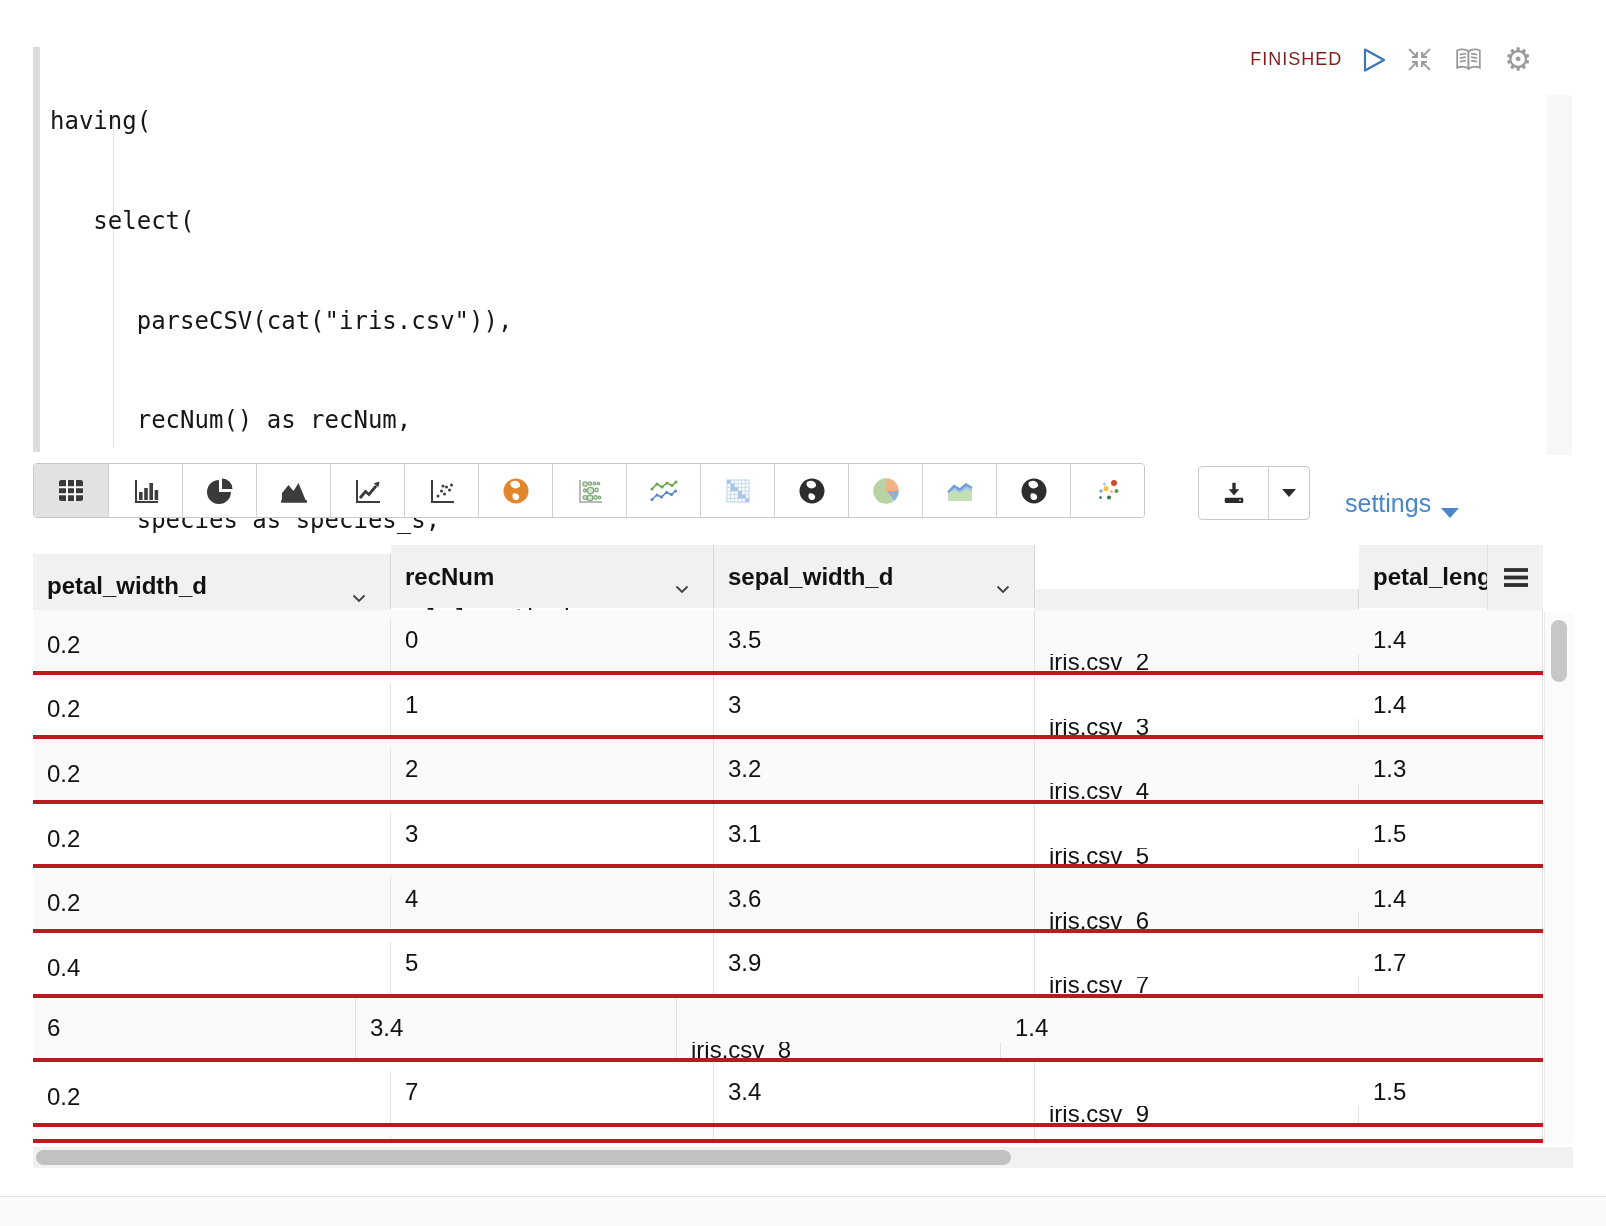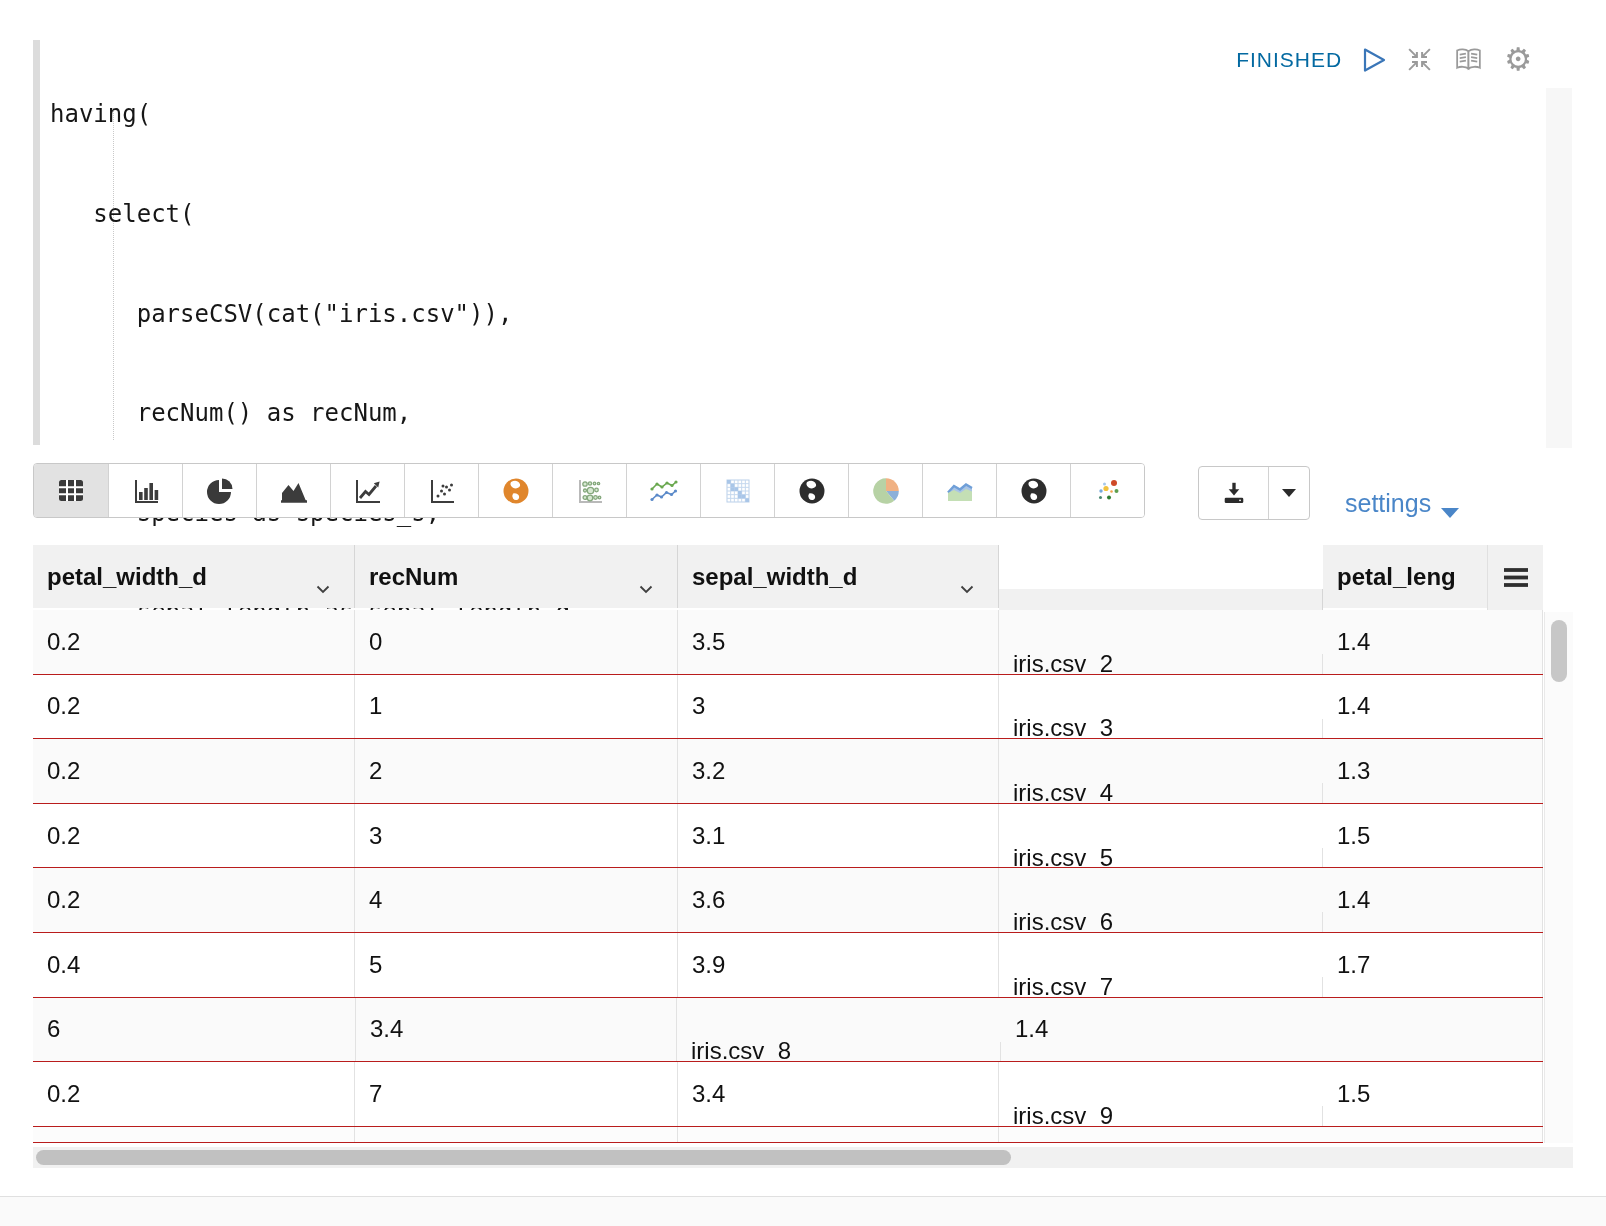--- a/index.html
+++ b/index.html
@@ -1,28 +1,28 @@
 <!DOCTYPE html>
 <html><head>
 <meta charset="utf-8">
 <style>
   * { margin:0; padding:0; box-sizing:border-box; }
   html,body { background:#fff; }
   body { font-family:"Liberation Sans", sans-serif; color:#1c1c1c; }
   .screen { position:relative; width:1606px; height:1226px; background:#fff; overflow:hidden; }
 
   
-  .code-area { position:absolute; left:33px; top:30px; width:1540px; height:420px; }
+  .code-area { position:absolute; left:33px; top:37px; width:1540px; height:420px; }
   .gutter-bar { position:absolute; left:0; top:10px; width:7px; height:405px; background:#dcdcdc; }
   .indent-guide { position:absolute; left:80px; top:78px; height:332px; border-left:1px dotted #c9c9c9; }
   .code-lines { position:absolute; left:17px; top:2px; font-family:"DejaVu Sans Mono", monospace; font-size:24px; line-height:33.2px; white-space:pre; color:#161616; }
   .editor-scrollbar { position:absolute; left:1513px; top:58px; width:26px; height:360px; background:#f7f7f7; }
 
   .status-row { position:absolute; top:44px; right:74px; display:flex; align-items:center; gap:19px; }
-  .status-text { font-size:21px; letter-spacing:1px; color:#0369a1; }
+  .status-text { font-size:18px; letter-spacing:1px; color:#7f1d1d; }
   .icon-btn { display:flex; align-items:center; justify-content:center; cursor:pointer; }
   .gear-glyph { font-family:"DejaVu Sans", sans-serif; font-size:31px; color:#9a9a9a; line-height:1; }
 
   
   .toolbar { position:absolute; left:0; top:463px; width:1606px; height:55px; }
   .chart-group { position:absolute; left:33px; top:0; height:55px; display:flex; border:1px solid #c8c8c8; border-radius:4px; overflow:hidden; background:#fff; }
   .chart-btn { width:74px; height:53px; display:flex; align-items:center; justify-content:center; background:#fff; border-left:1px solid #d2d2d2; cursor:pointer; }
   .chart-btn:first-child { border-left:none; }
   .chart-btn.selected { background:#e2e2e2; }
 
@@ -35,24 +35,24 @@
   .settings-label { font-size:25px; color:#4a86c8; }
   .caret-blue { width:0; height:0; border-left:9px solid transparent; border-right:9px solid transparent; border-top:10px solid #4a86c8; }
 
   
   .grid { position:absolute; left:33px; top:545px; width:1540px; height:598px; }
   .grid-header { position:relative; display:flex; width:1510px; height:63px; }
   .h-cell { position:relative; height:63px; background:#f1f1f1; border-right:1px solid #d6d6d6; display:flex; align-items:center; padding-left:14px; font-size:24px; font-weight:bold; color:#111; overflow:hidden; white-space:nowrap; cursor:pointer; }
   .h-chevron { position:absolute; right:24px; top:27px; }
   .menu-box { position:absolute; right:0; top:0; width:56px; height:65px; background:#f1f1f1; border-left:1px solid #e0e0e0; display:flex; align-items:center; justify-content:center; cursor:pointer; }
 
-  .c0 { width:322px; } .c1 { width:323px; } .c2 { width:321px; } .c3 { width:324px;margin-top:44px; } .c4 { flex:1; }
+  .c0 { width:358px;margin-top:9px; } .c1 { width:323px; } .c2 { width:321px; } .c3 { width:324px;margin-top:44px; } .c4 { flex:1; }
 
   .grid-body { position:relative; margin-top:2px; width:1510px; }
-  .t-row { display:flex; height:64.6px; border-bottom:1px solid #b91c1c; background:#fff; }
+  .t-row { display:flex; height:64.6px; border-bottom:4px solid #b91c1c; background:#fff; }
   .t-row.stripe { background:#fafafa; }
   .t-cell { display:flex; align-items:center; padding-left:14px; font-size:24px; color:#111; border-right:1px solid #e2e2e2; overflow:hidden; white-space:nowrap; }
   .t-row.partial { height:16px; background:#fcfcfc; }
 
   .v-scroll { position:absolute; right:0; top:67px; width:29px; height:531px; background:#fbfbfb; border-left:1px solid #e9e9e9; }
   .v-thumb { position:absolute; left:6px; top:8px; width:16px; height:62px; border-radius:8px; background:#c7c7c7; cursor:pointer; }
 
   .h-scrollbar { position:absolute; left:33px; top:1147px; width:1540px; height:21px; background:#f1f1f1; }
   .h-thumb { position:absolute; left:3px; top:3px; width:975px; height:15px; border-radius:7.5px; background:#c1c1c1; cursor:pointer; }
 

